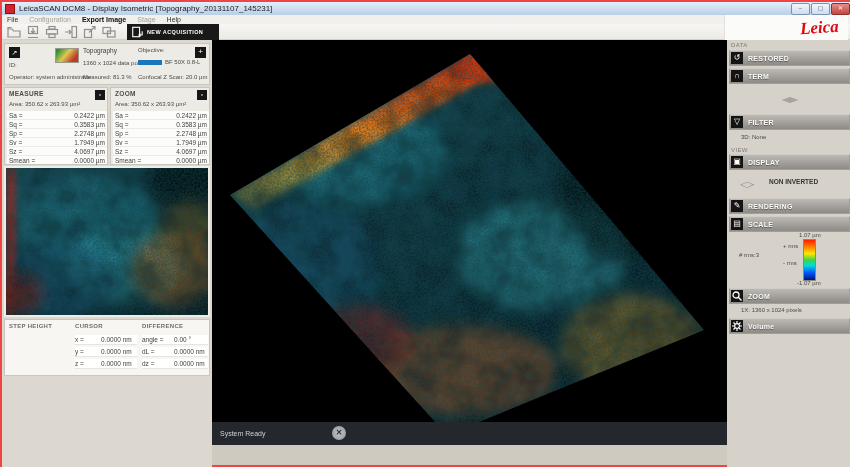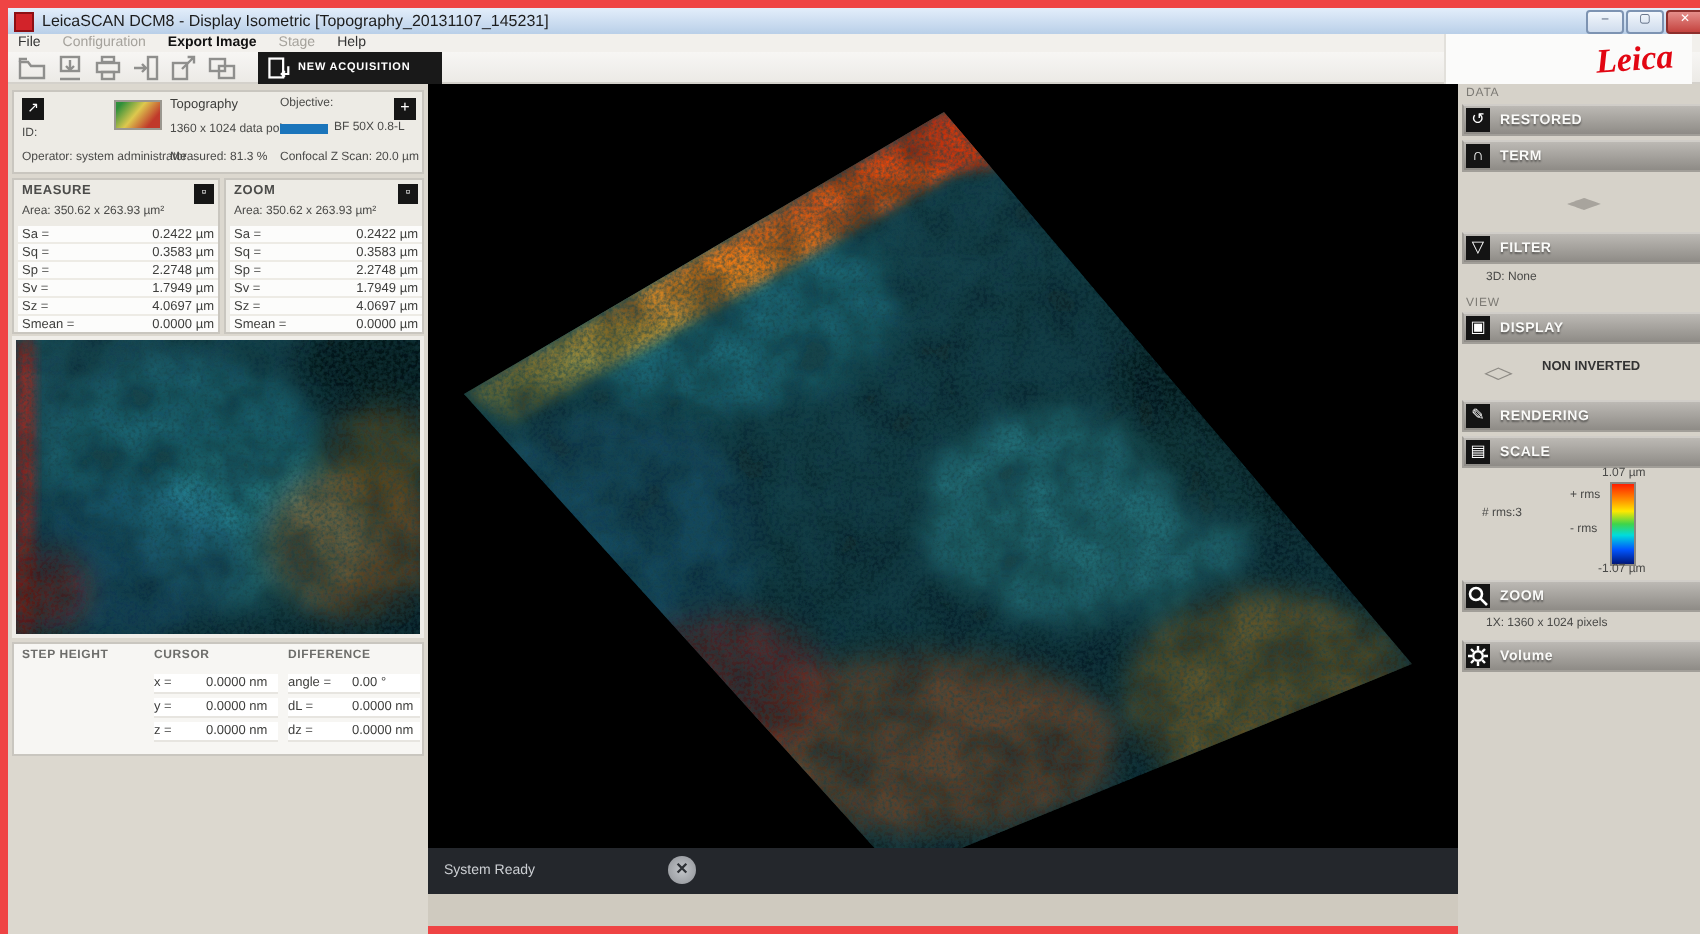--- a/index.html
+++ b/index.html
@@ -1,20 +1,20 @@
 <!DOCTYPE html>
 <html><head>
 <meta charset="utf-8">
 <style>
   html,body{margin:0;padding:0;}
   body{width:850px;height:467px;position:relative;overflow:hidden;
        background:#cfcabf;font-family:"Liberation Sans",sans-serif;
        -webkit-font-smoothing:antialiased;}
   .abs{position:absolute;}
-  .window{position:absolute;inset:0;border:4px solid #ef4444;box-sizing:border-box;}
+  .window{position:absolute;inset:0;border:2px solid #ef4444;box-sizing:border-box;}
 
   
   .titlebar{left:0;top:0;width:850px;height:13px;
     background:linear-gradient(#e3eefb,#b9cfe8);display:flex;align-items:center;
     font-size:8px;color:#1c1c1c;padding-left:3px;box-sizing:border-box;}
   .app-icon{width:8px;height:8px;background:#d2232a;border:1px solid #8d0f14;margin-right:4px;flex:none;}
   .win-controls{position:absolute;right:2px;top:1px;display:flex;gap:1px;}
   .win-btn{width:17px;height:10px;border:1px solid #7d93b2;border-radius:2px;
     background:linear-gradient(#f3f7fc,#cfdced);font-size:6px;line-height:9px;text-align:center;color:#40506a;}
   .win-btn.close{background:linear-gradient(#e58e8a,#c4433f);color:#fff;border-color:#8d2f2c;}

